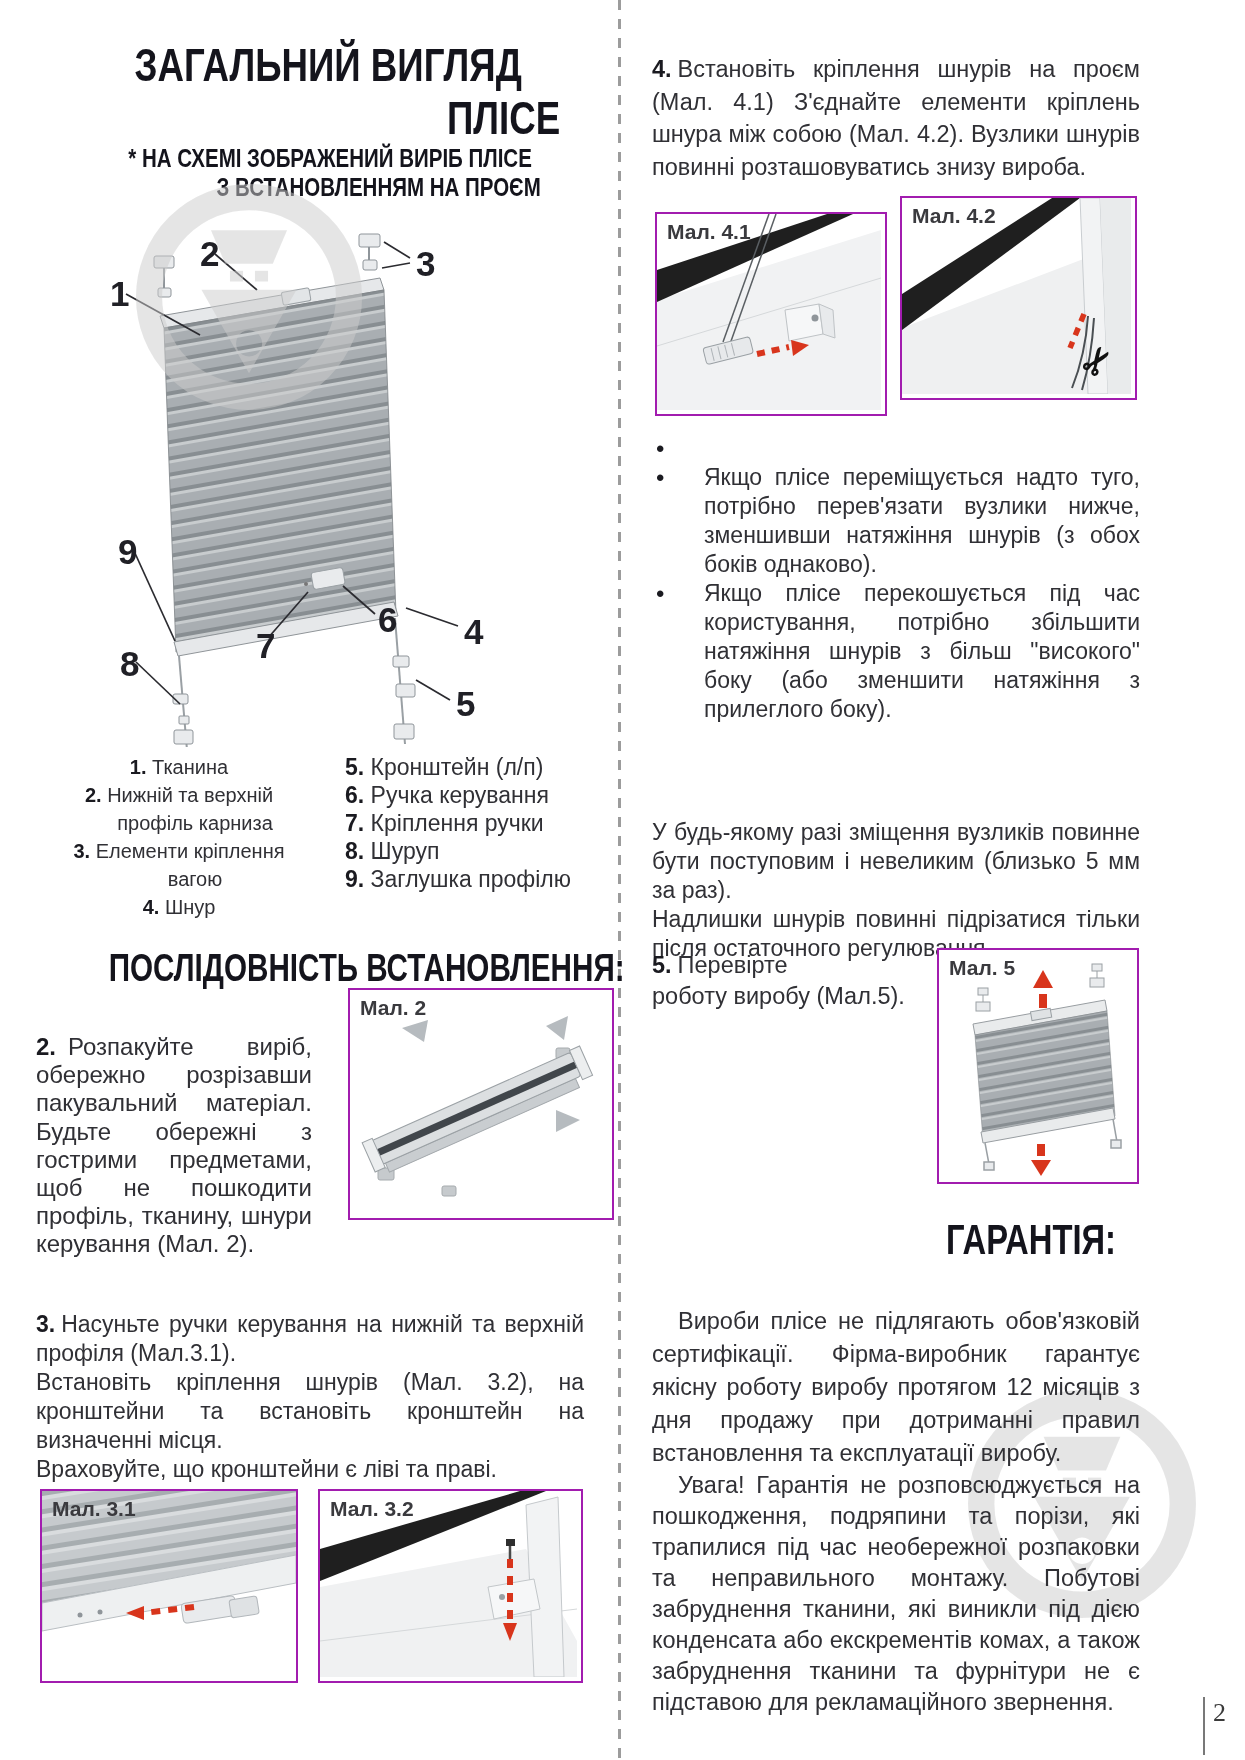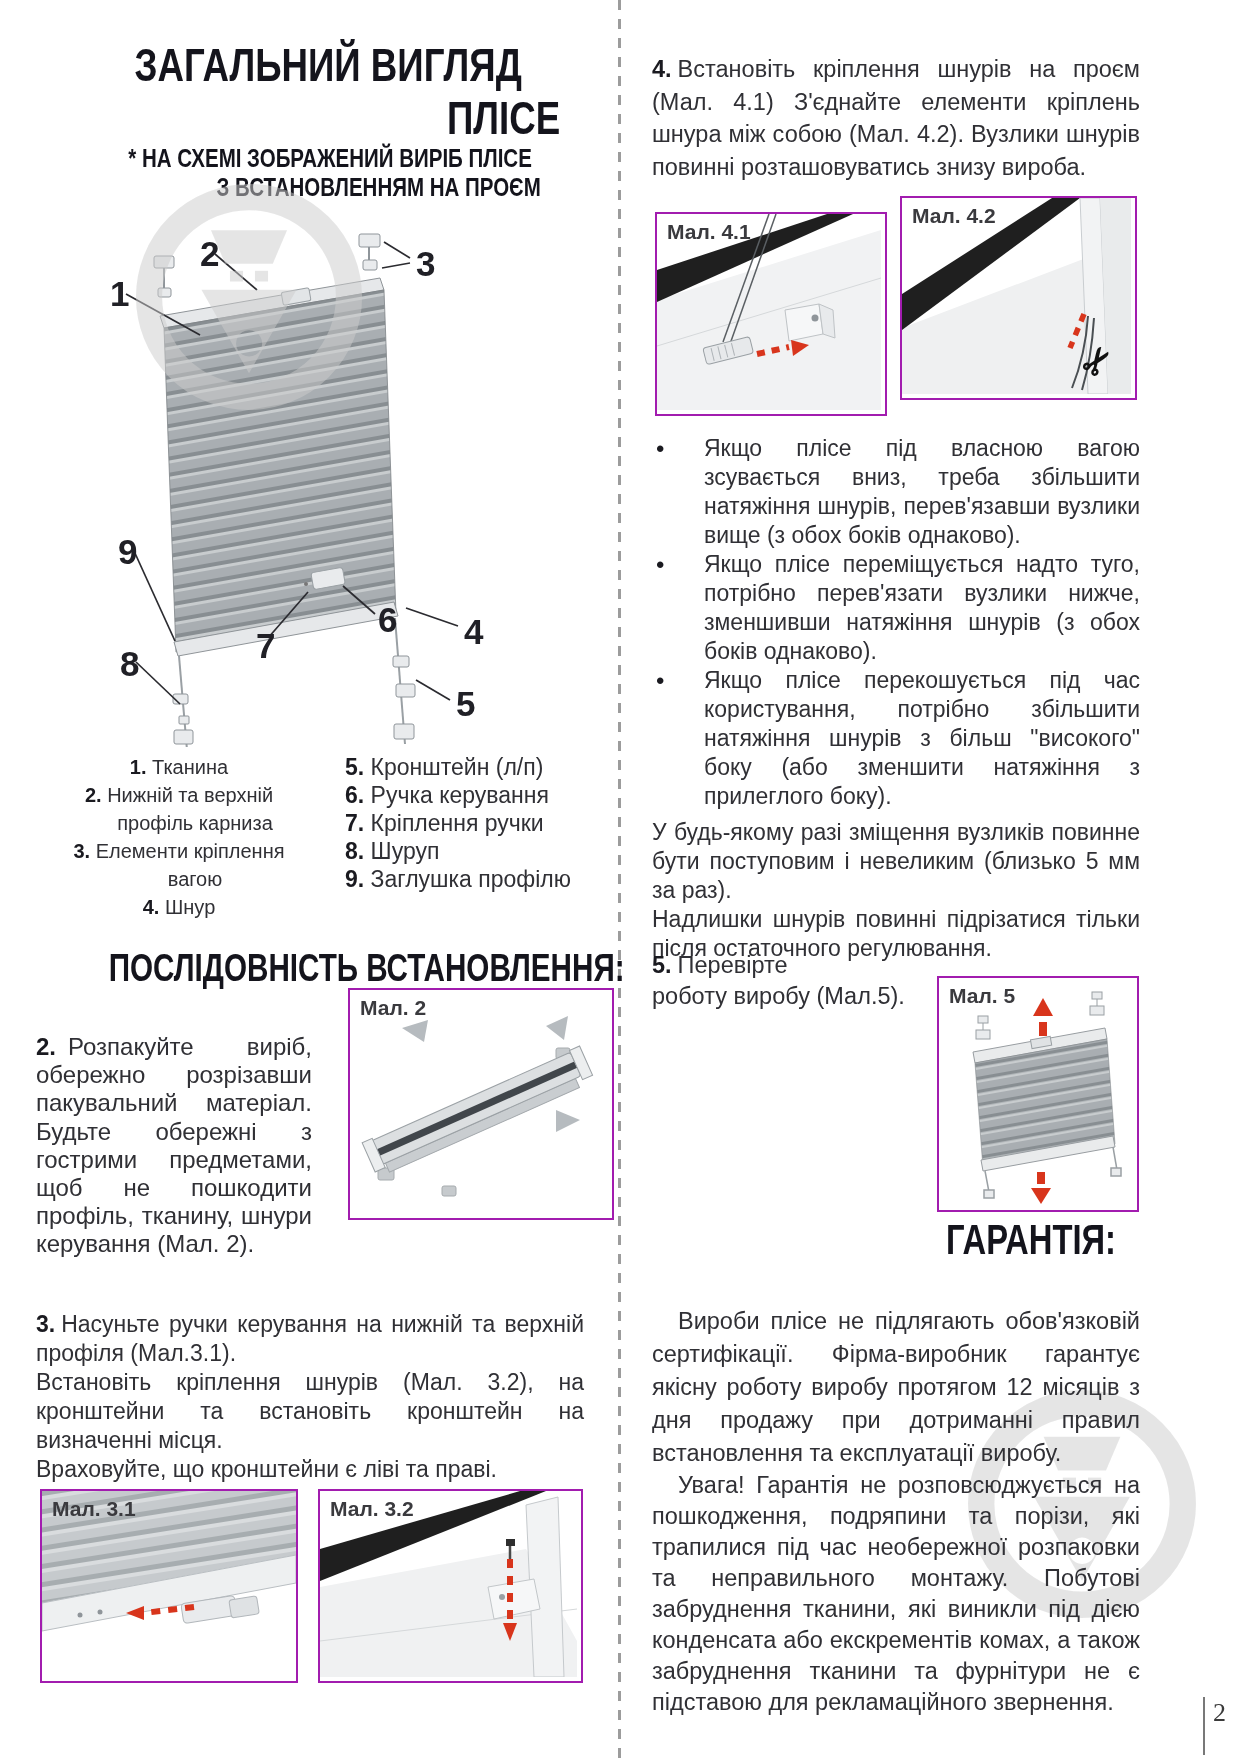--- a/index.html
+++ b/index.html
@@ -265,21 +265,20 @@
         <path d="M192,120 C190,152 186,172 180,192"></path>
       </g>
       <line x1="182" y1="116" x2="168" y2="150" stroke="#d8351c" stroke-width="5.5" stroke-dasharray="8 7"></line>
       <text x="186" y="182" font-size="36" fill="#111" transform="rotate(-55 192 172)">✂</text>
     </svg>
   </div>
 
   <div class="abs z2" style="left:652px;top:434px;width:488px;font-size:23px;">
     <div class="bullet">
       <div class="dot">•</div>
-      <div class="btext just">Якщо плісе під власною вагою зсувається вниз, треба збільшити натяжіння шнурів, перев'язавши вузлики вище (з обох боків однаково).</div>
     </div>
     <div class="bullet">
       <div class="dot">•</div>
       <div class="btext just">Якщо плісе переміщується надто туго, потрібно перев'язати вузлики нижче, зменшивши натяжіння шнурів (з обох боків однаково).</div>
     </div>
     <div class="bullet">
       <div class="dot">•</div>
       <div class="btext just">Якщо плісе перекошується під час користування, потрібно збільшити натяжіння шнурів з більш "високого" боку (або зменшити натяжіння з прилеглого боку).</div>
     </div>
   </div>
@@ -287,21 +286,21 @@
   <div class="abs z2 just" style="left:652px;top:818px;width:488px;font-size:23px;line-height:29px;">
     <div>У будь-якому разі зміщення вузликів повинне бути поступовим і невеликим (близько 5 мм за раз).</div>
     <div>Надлишки шнурів повинні підрізатися тільки після остаточного регулювання.</div>
   </div>
 
   <div class="abs z2" style="left:652px;top:950px;width:280px;font-size:23.5px;line-height:31px;">
     <div><b class="pnum2">5.</b><span>Перевірте</span></div>
     <div>роботу виробу (Мал.5).</div>
   </div>
 
-  <div class="figbox" style="left:937px;top:948px;width:198px;height:232px;border-width:2px;margin-top:28px;">
+  <div class="figbox" style="left:937px;top:948px;width:198px;height:232px;border-width:2px;">
     <div class="figlabel">Мал. 5</div>
     <svg width="194" height="228" viewBox="0 0 194 228">
       <defs>
         <pattern id="p5" width="10" height="13" patternUnits="userSpaceOnUse" patternTransform="rotate(-10)">
           <rect width="10" height="13" fill="#a9aeb2"></rect>
           <rect width="10" height="3.5" fill="#888e92"></rect>
           <rect y="3.5" width="10" height="2.5" fill="#c8ccce"></rect>
         </pattern>
       </defs>
       <g fill="#e9ebed" stroke="#9aa0a4">

